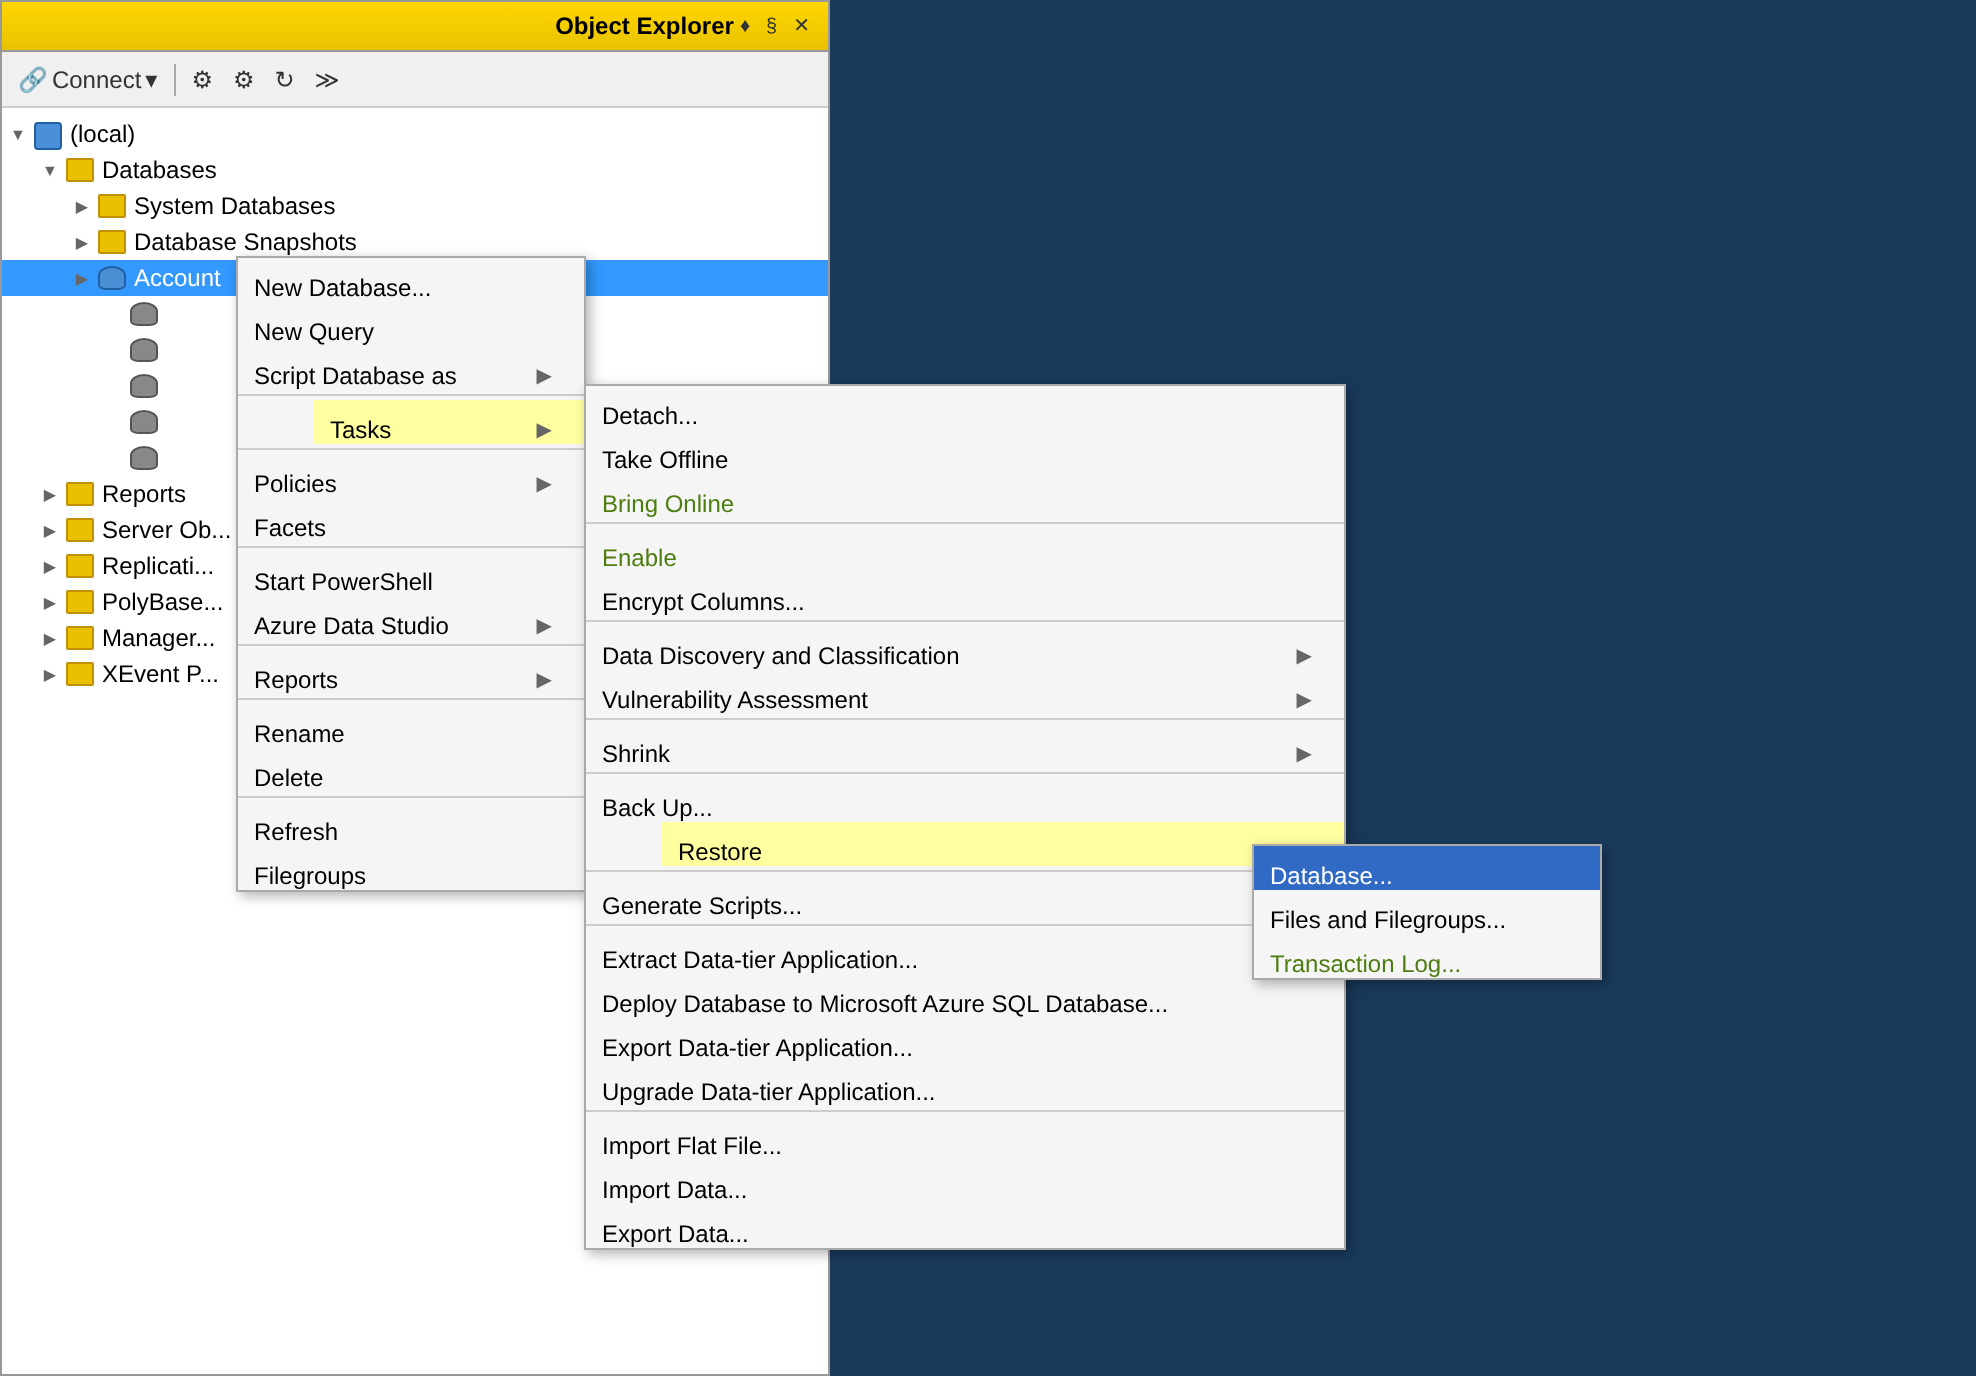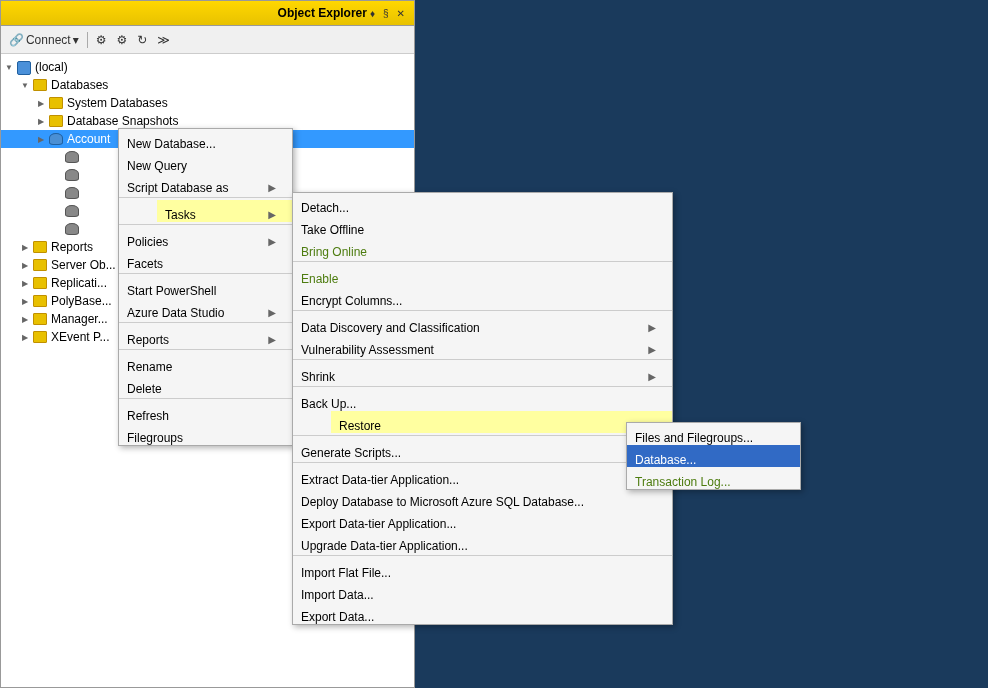--- a/index.html
+++ b/index.html
@@ -486,22 +486,22 @@
   </div>
   <div class="menu-item">
     <span class="menu-label">Import Data...</span>
   </div>
   <div class="menu-item">
     <span class="menu-label">Export Data...</span>
   </div>
 </div>
 
 <div class="ctx-menu-3">
-  <div class="menu-item">
-    <span class="menu-label">Files and Filegroups...</span>
-  </div>
   <div class="menu-item selected-item">
     <span class="menu-label">Database...</span>
   </div>
+  <div class="menu-item">
+    <span class="menu-label">Files and Filegroups...</span>
+  </div>
   <div class="menu-item disabled">
     <span class="menu-label">Transaction Log...</span>
   </div>
 </div>
 
 </body></html>

